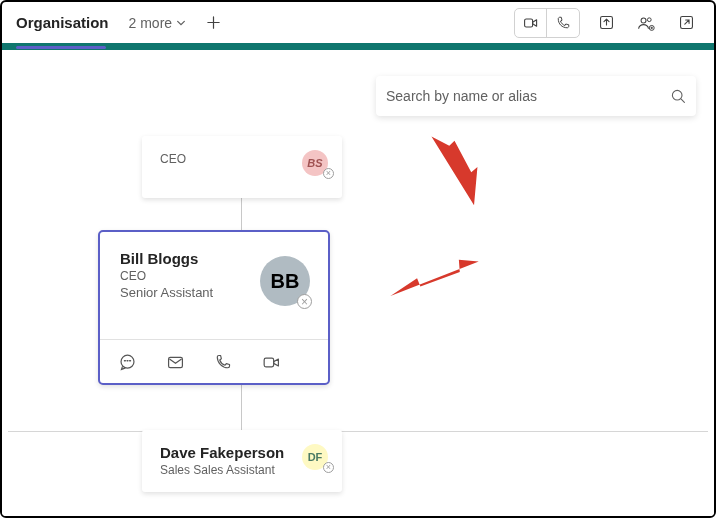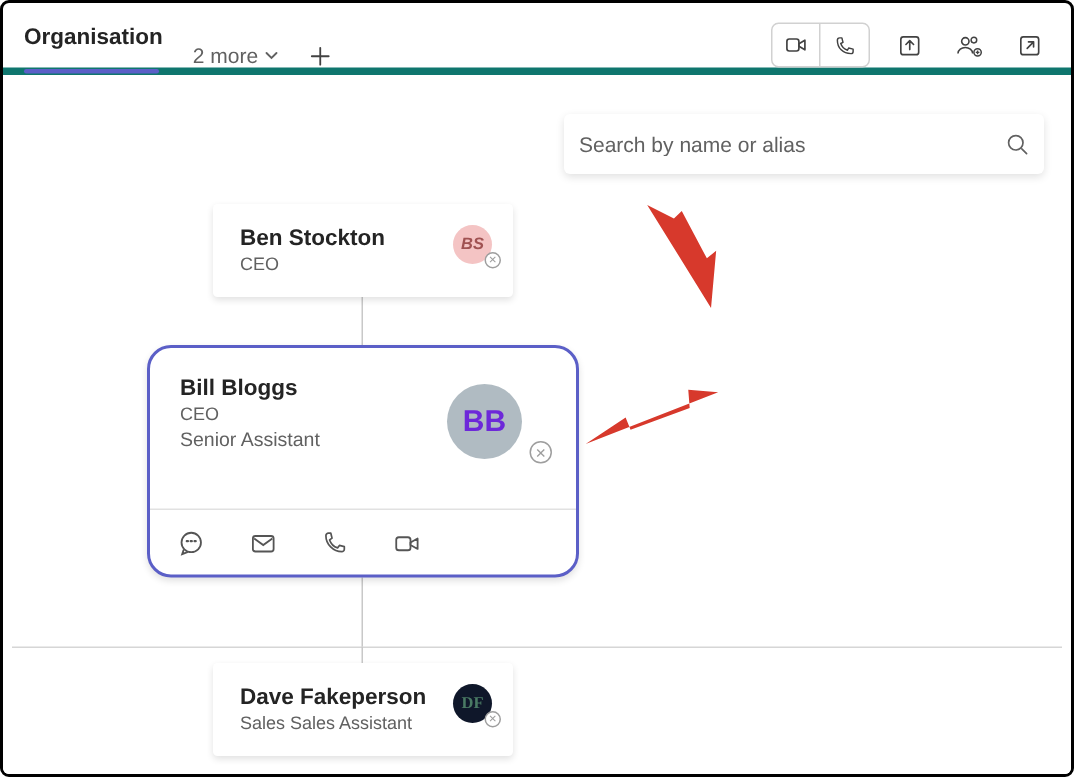--- a/index.html
+++ b/index.html
@@ -17,24 +17,24 @@
     width: 716px;
     height: 518px;
     position: relative;
     background: #fff;
     overflow: hidden;
   }
 
   
   .header {
     display: flex;
-    align-items: flex-end;
+    align-items: center;
     height: 48px;
     padding: 0 14px 0 14px;
-    border-bottom: 5px solid #0f766e;
+    border-bottom: 7px solid #0f766e;
   }
   .tab-active {
     font-weight: 600;
     font-size: 15px;
     color: #242424;
     padding: 12px 0;
     position: relative;
   }
   .tab-underline {
     position: absolute;
@@ -136,53 +136,53 @@
   }
   .card .name { font-weight: 700; font-size: 15px; color: #242424; }
   .card .title { font-size: 12px; color: #616161; margin-top: 2px; }
   .card .dept { font-size: 13px; color: #616161; margin-top: 2px; }
 
   .card-small {
     left: 140px;
     width: 200px;
   }
   .card-ben { top: 86px; height: 62px; }
-  .card-dave { top: 392px; height: 62px; }
+  .card-dave { top: 380px; height: 62px; }
 
   .card-bill {
     left: 96px;
     top: 180px;
-    width: 288px;
+    width: 232px;
     height: 155px;
     padding: 18px 20px 12px 20px;
     border: 2px solid #5b5fc7;
-    border-radius: 16px;
+    border-radius: 5px;
   }
 
   .avatar {
     position: absolute;
     border-radius: 50%;
     display: flex;
     align-items: center;
     justify-content: center;
     font-weight: 600;
   }
   .avatar-sm {
     width: 26px; height: 26px;
     font-size: 11px;
     right: 14px;
     top: 14px;
   }
   .avatar-ben { background: #f4c4c4; color: #a05252; font-style: italic; }
-  .avatar-dave { background: #0f172a; color: #4a7a64; font-family: Liberation Serif, serif; }
+  .avatar-dave { background: #fef9c3; color: #4a7a64; }
   .avatar-bill {
     width: 50px; height: 50px;
-    right: 36px; top: 24px;
+    right: 18px; top: 24px;
     background: #b0bbc2;
-    color: #6d28d9;
+    color: #000000;
     font-size: 20px;
     font-weight: 600;
   }
   .presence {
     position: absolute;
     width: 12px; height: 12px;
     background: #fff;
     border: 1px solid #9e9e9e;
     border-radius: 50%;
     display:flex;align-items:center;justify-content:center;
@@ -314,21 +314,20 @@
           </svg>
       </span>
     </div>
 
     <div class="vline vline1"></div>
     <div class="vline vline2"></div>
     <div class="hline-full"></div>
     <div class="vline vline3"></div>
 
     <div class="card card-small card-ben">
-      <div class="name">Ben Stockton</div>
       <div class="title">CEO</div>
       <div class="avatar avatar-sm avatar-ben">BS</div>
       <div class="presence presence-sm"></div>
     </div>
 
     <div class="card card-bill">
       <div class="name">Bill Bloggs</div>
       <div class="title">CEO</div>
       <div class="dept">Senior Assistant</div>
       <div class="avatar avatar-bill">BB</div>

